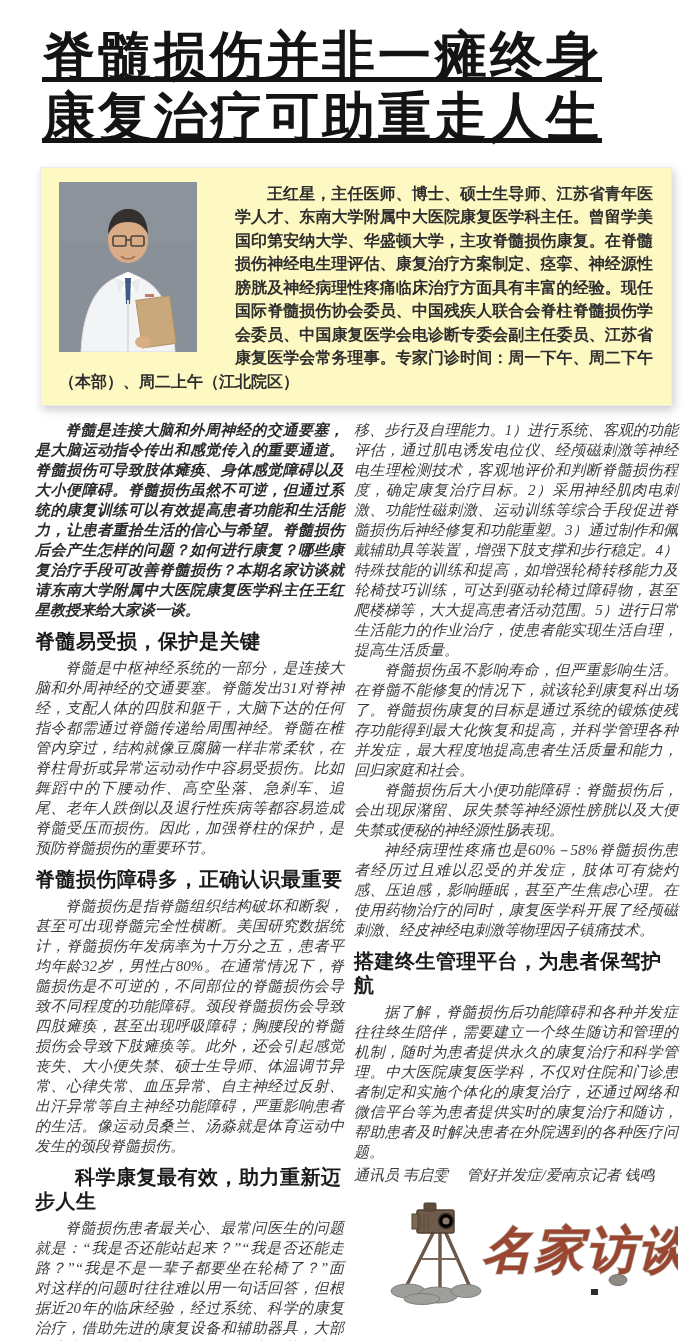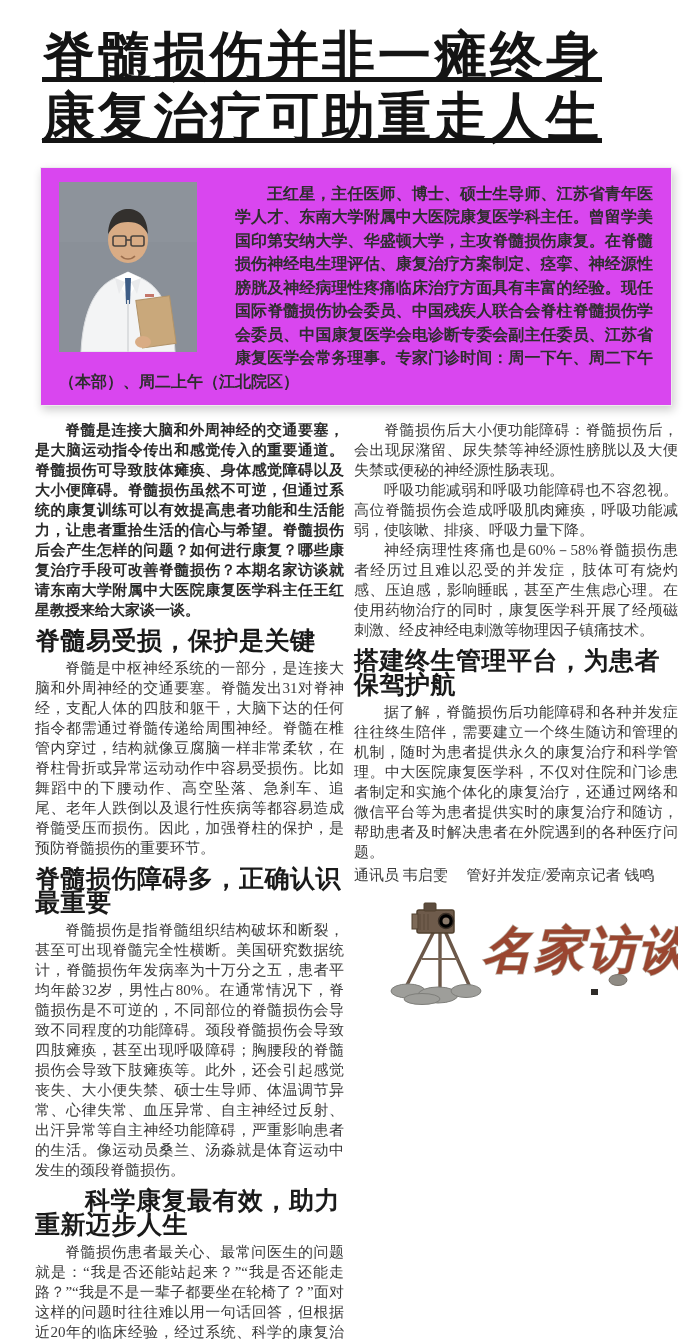--- a/index.html
+++ b/index.html
@@ -14,21 +14,21 @@
   .headline{
     margin:26px 20px 18px 42px;
     font-size:53px;font-weight:bold;color:#141414;
     line-height:1.16;letter-spacing:3px;text-decoration:underline;
   }
   .headline div{white-space:nowrap;}
 
   
   .bio-box{
     margin:0 16px 14px 40px;
-    background:#d946ef;border:1px solid #ececec;
+    background:#fef9c3;border:1px solid #ececec;
     box-shadow:2px 4px 9px rgba(0,0,0,0.20);
     padding:14px 18px 12px 18px;
     overflow:hidden;
   }
   .bio-photo{
     float:left;width:138px;height:170px;margin-right:38px;
     display:block;
   }
   .bio-text{
     margin:0;font-size:16px;line-height:23.5px;color:#2e2e2e;
@@ -38,26 +38,26 @@
   
   .columns{
     display:flex;gap:10px;padding:0 10px 0 35px;
   }
   .col{min-width:0;}
   .col-left{width:309px;flex:none;}
   .col-right{flex:1;}
 
   .col p{
     margin:0;font-size:15px;line-height:20px;color:#3a3a3a;
-    text-align:justify;text-indent:2em;
+    text-align:justify;text-indent:2em;font-style:italic;
   }
   .col p.intro{font-weight:bold;color:#2c2c2c;}
   .col p.no-indent{text-indent:0;}
   .col h2{
-    margin:9px 0 5px 0;font-size:25px;line-height:24px;
+    margin:9px 0 5px 0;font-size:20px;line-height:24px;
     font-weight:bold;color:#1a1a1a;letter-spacing:0.5px;
   }
   .col h2.wrap-indent{text-indent:2em;}
 
   .byline{
     margin-top:3px !important;text-indent:0 !important;
     font-size:15px;color:#3a3a3a;white-space:nowrap;
   }
 
   
@@ -116,22 +116,23 @@
       <h2>脊髓易受损，保护是关键</h2>
       <p>脊髓是中枢神经系统的一部分，是连接大脑和外周神经的交通要塞。脊髓发出31对脊神经，支配人体的四肢和躯干，大脑下达的任何指令都需通过脊髓传递给周围神经。脊髓在椎管内穿过，结构就像豆腐脑一样非常柔软，在脊柱骨折或异常运动动作中容易受损伤。比如舞蹈中的下腰动作、高空坠落、急刹车、追尾、老年人跌倒以及退行性疾病等都容易造成脊髓受压而损伤。因此，加强脊柱的保护，是预防脊髓损伤的重要环节。</p>
       <h2>脊髓损伤障碍多，正确认识最重要</h2>
       <p>脊髓损伤是指脊髓组织结构破坏和断裂，甚至可出现脊髓完全性横断。美国研究数据统计，脊髓损伤年发病率为十万分之五，患者平均年龄32岁，男性占80%。在通常情况下，脊髓损伤是不可逆的，不同部位的脊髓损伤会导致不同程度的功能障碍。颈段脊髓损伤会导致四肢瘫痪，甚至出现呼吸障碍；胸腰段的脊髓损伤会导致下肢瘫痪等。此外，还会引起感觉丧失、大小便失禁、硕士生导师、体温调节异常、心律失常、血压异常、自主神经过反射、出汗异常等自主神经功能障碍，严重影响患者的生活。像运动员桑兰、汤淼就是体育运动中发生的颈段脊髓损伤。</p>
       <h2 class="wrap-indent">科学康复最有效，助力重新迈步人生</h2>
       <p>脊髓损伤患者最关心、最常问医生的问题就是：“我是否还能站起来？”“我是否还能走路？”“我是不是一辈子都要坐在轮椅了？”面对这样的问题时往往难以用一句话回答，但根据近20年的临床经验，经过系统、科学的康复治疗，借助先进的康复设备和辅助器具，大部分患者均可以达到有效的转移能力，甚至步行功能。</p>
 
     </div>
 
     <div class="col col-right">
+      <p class="no-indent">移、步行及自理能力。1）进行系统、客观的功能评估，通过肌电诱发电位仪、经颅磁刺激等神经电生理检测技术，客观地评价和判断脊髓损伤程度，确定康复治疗目标。2）采用神经肌肉电刺激、功能性磁刺激、运动训练等综合手段促进脊髓损伤后神经修复和功能重塑。3）通过制作和佩戴辅助具等装置，增强下肢支撑和步行稳定。4）特殊技能的训练和提高，如增强轮椅转移能力及轮椅技巧训练，可达到驱动轮椅过障碍物，甚至爬楼梯等，大大提高患者活动范围。5）进行日常生活能力的作业治疗，使患者能实现生活自理，提高生活质量。</p>
+      <p>脊髓损伤虽不影响寿命，但严重影响生活。在脊髓不能修复的情况下，就该轮到康复科出场了。脊髓损伤康复的目标是通过系统的锻炼使残存功能得到最大化恢复和提高，并科学管理各种并发症，最大程度地提高患者生活质量和能力，回归家庭和社会。</p>
       <p>脊髓损伤后大小便功能障碍：脊髓损伤后，会出现尿潴留、尿失禁等神经源性膀胱以及大便失禁或便秘的神经源性肠表现。</p>
-      <p>呼吸功能减弱和呼吸功能障碍也不容忽视。高位脊髓损伤会造成呼吸肌肉瘫痪，呼吸功能减弱，使咳嗽、排痰、呼吸力量下降。</p>
       <p>神经病理性疼痛也是60%－58%脊髓损伤患者经历过且难以忍受的并发症，肢体可有烧灼感、压迫感，影响睡眠，甚至产生焦虑心理。在使用药物治疗的同时，康复医学科开展了经颅磁刺激、经皮神经电刺激等物理因子镇痛技术。</p>
       <h2>搭建终生管理平台，为患者保驾护航</h2>
       <p>据了解，脊髓损伤后功能障碍和各种并发症往往终生陪伴，需要建立一个终生随访和管理的机制，随时为患者提供永久的康复治疗和科学管理。中大医院康复医学科，不仅对住院和门诊患者制定和实施个体化的康复治疗，还通过网络和微信平台等为患者提供实时的康复治疗和随访，帮助患者及时解决患者在外院遇到的各种医疗问题。</p>
       <p class="byline">通讯员 韦启雯　 管好并发症/爱南京记者 钱鸣</p>
 
       <div class="logo">
         <svg viewBox="0 0 296 104" width="296" height="104" aria-hidden="true">
 
           <g stroke="#6b5748" stroke-width="3.4" stroke-linecap="round">
             <path d="M52,30 L23,88"></path>

